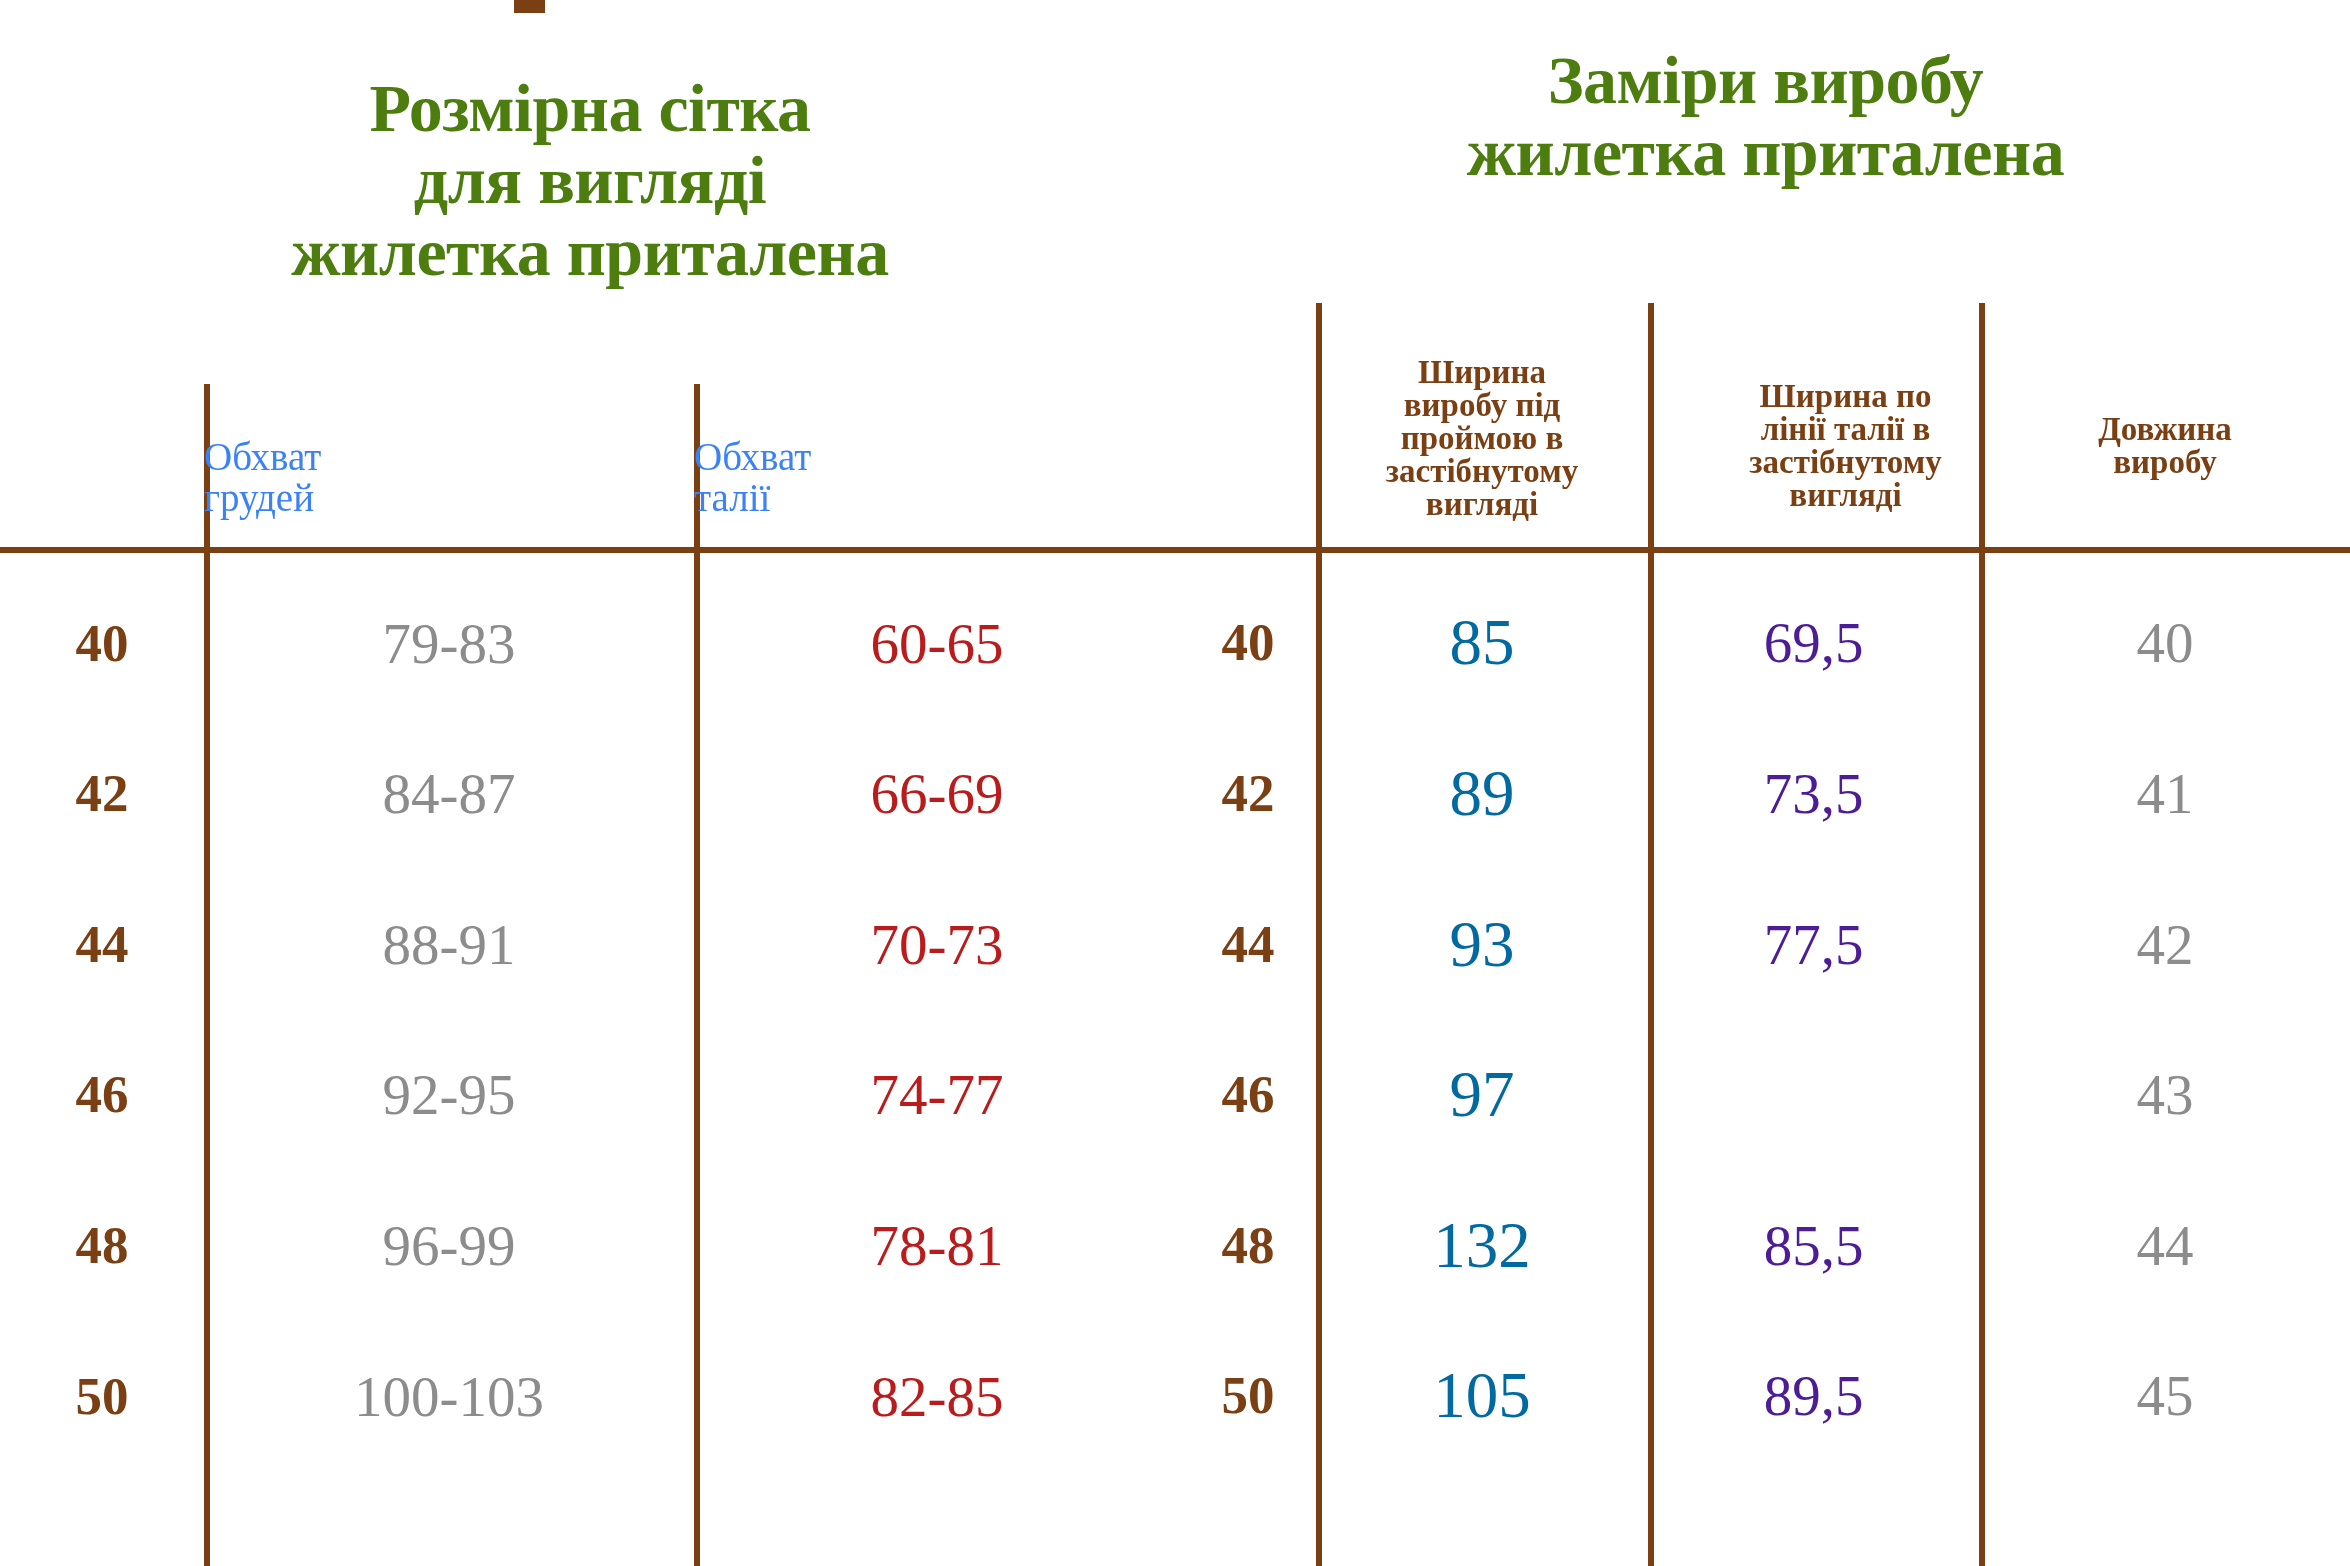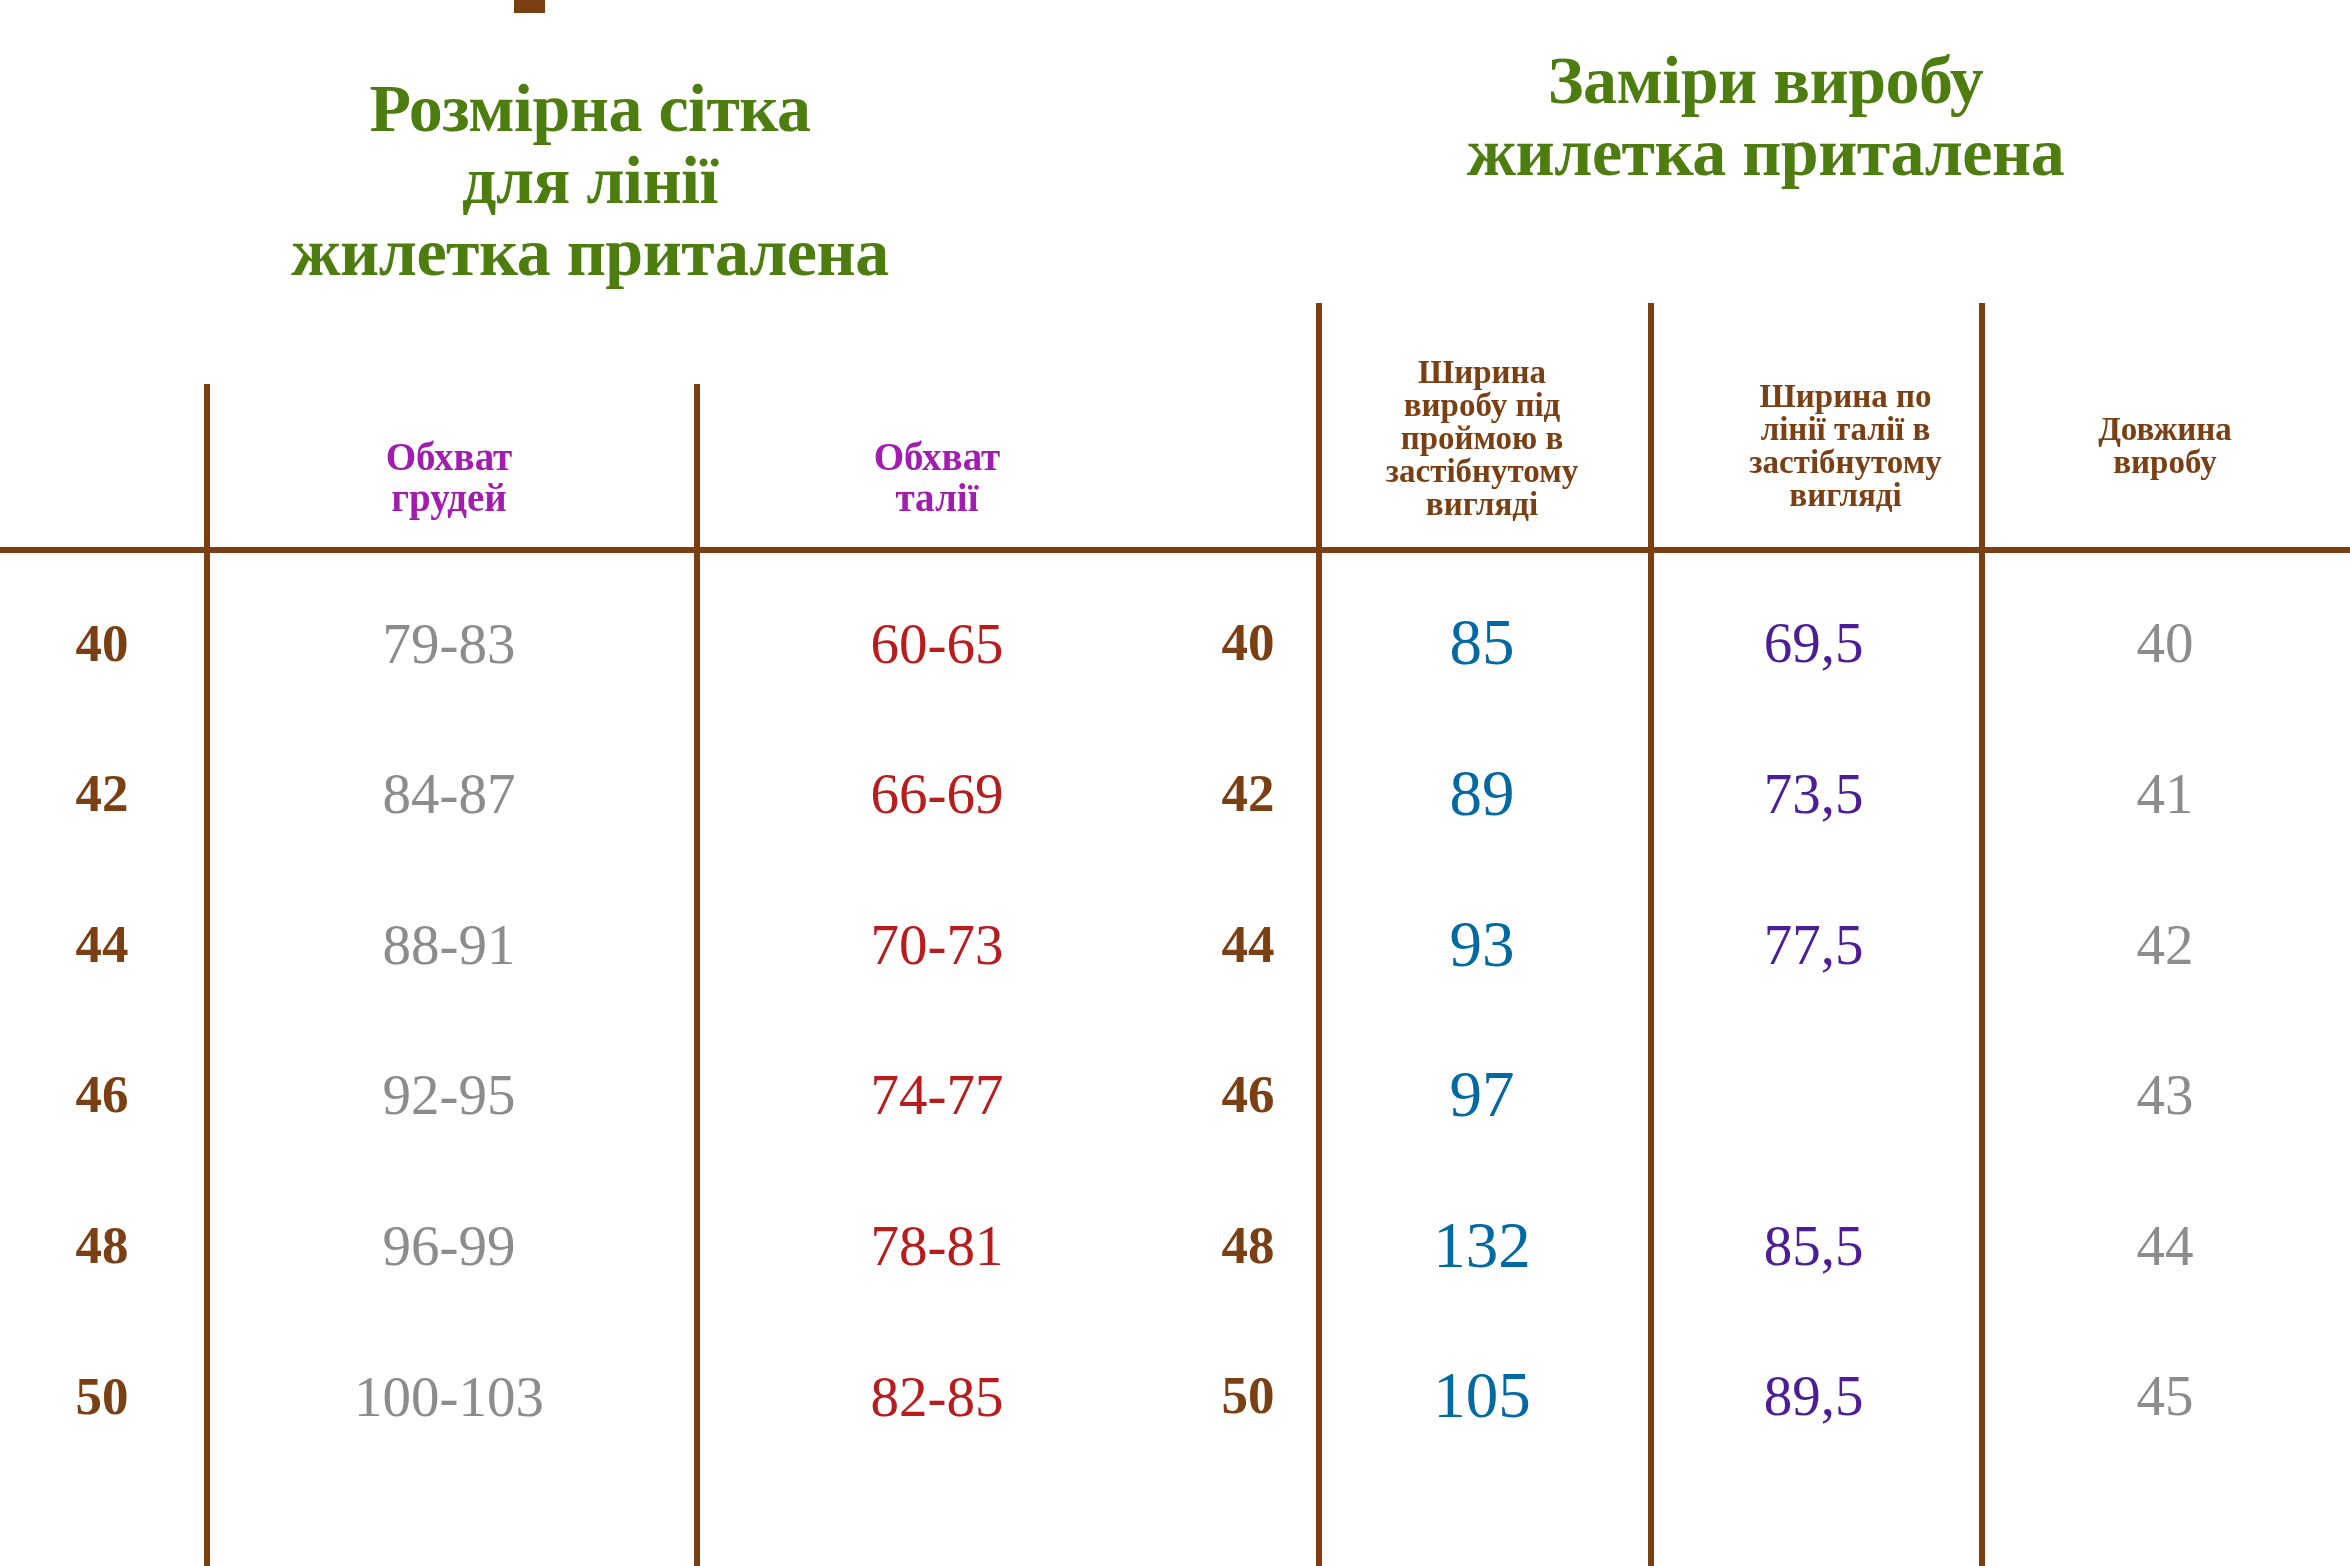--- a/index.html
+++ b/index.html
@@ -84,25 +84,24 @@
     top: 384px;
     width: 1180px;
     height: 1183px;
   }
   .left-grid .hrule { top: 163px; }
   .left-grid .vline-1 { left: 204px; top: 0px; bottom: 0px; }
   .left-grid .vline-2 { left: 694px; top: 0px; bottom: 0px; }
 
   .lh-cell {
     position: absolute;
-    text-align: center;
-    font-weight: bold;
+    font-weight: normal;
     font-size: 39px;
     line-height: 1.05;
-    color: #a21caf;
+    color: #3b82f6;
   }
   .lh-chest { left: 204px; width: 490px; top: 53px; }
   .lh-waist { left: 694px; width: 486px; top: 53px; }
 
   .lrow {
     position: absolute;
     left: 0;
     width: 1180px;
     height: 151px;
   }
@@ -218,21 +217,21 @@
 
 <div class="page">
 
   <div class="topnub"></div>
 
   <div class="panels">
 
     <div class="panel panel-left">
       <div class="title title-left">
         <span class="title-line">Розмірна сітка</span>
-        <span class="title-line">для лінії</span>
+        <span class="title-line">для вигляді</span>
         <span class="title-line">жилетка приталена</span>
       </div>
     </div>
 
     <div class="panel panel-right">
       <div class="title title-right">
         <span class="title-line">Заміри  виробу</span>
         <span class="title-line">жилетка приталена</span>
       </div>
     </div>

